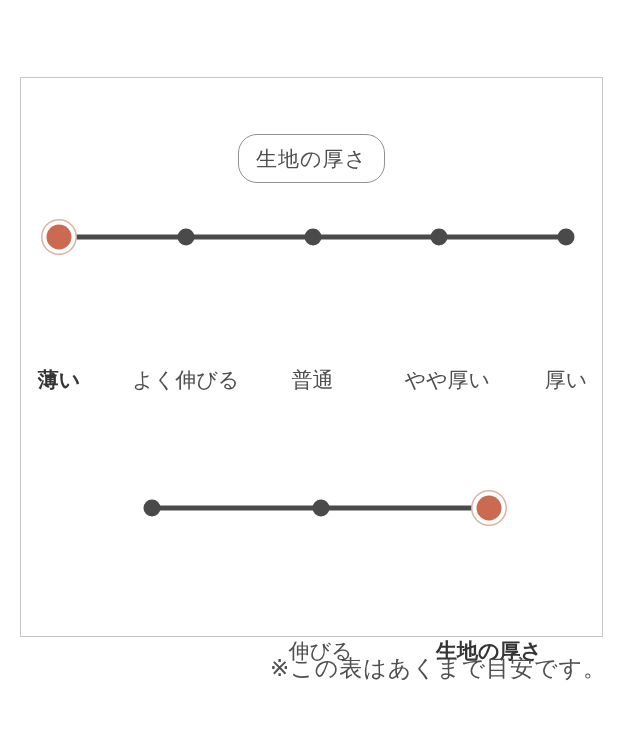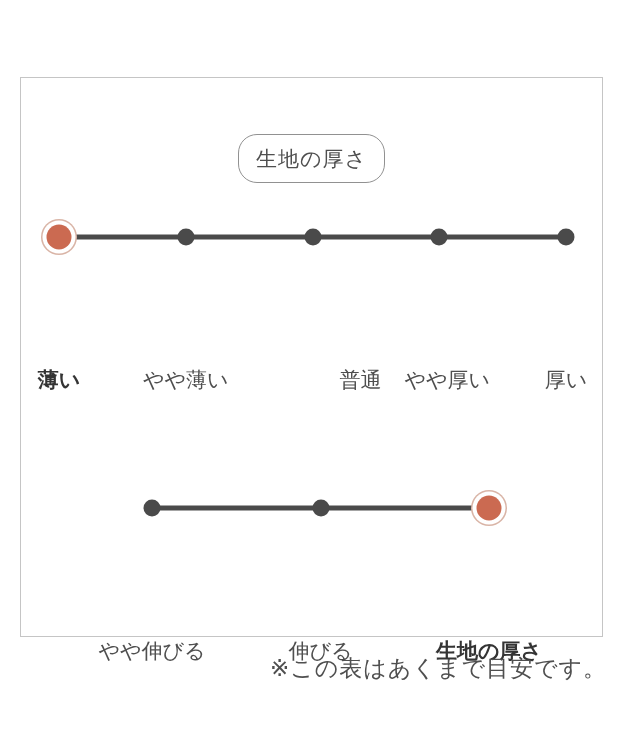--- a/index.html
+++ b/index.html
@@ -116,36 +116,35 @@
     <section class="scale thickness">
       <div class="pill">
         <span>生地の厚さ</span>
       </div>
       <div class="track">
         <div class="line"></div>
 
       <span class="dot selected" style="left: 0%;"></span>
           <span class="lbl selected" style="left: 0%;">薄い</span>
           <span class="dot" style="left: 25%;"></span>
-          <span class="lbl" style="left: 25%;">やや薄い</span>
+          <span class="lbl" style="left: 25%;">よく伸びる</span>
           <span class="dot" style="left: 50%;"></span>
-          <span class="lbl" style="left: 50%; margin-left: 48px;">普通</span>
+          <span class="lbl" style="left: 50%;">普通</span>
           <span class="dot" style="left: 75%;"></span>
           <span class="lbl" style="left: 75%; margin-left: 8px;">やや厚い</span>
           <span class="dot" style="left: 100%;"></span>
           <span class="lbl" style="left: 100%;">厚い</span>
         </div>
     </section>
 
     <section class="scale stretch">
       <div class="track">
         <div class="line"></div>
 
       <span class="dot" style="left: 0%;"></span>
-          <span class="lbl" style="left: 0%;">やや伸びる</span>
           <span class="dot" style="left: 50%;"></span>
           <span class="lbl" style="left: 50%;">伸びる</span>
           <span class="dot selected" style="left: 100%;"></span>
           <span class="lbl selected" style="left: 100%;">生地の厚さ</span>
         </div>
     </section>
 
   </div>
 
   <div class="footnote">※この表はあくまで目安です。</div>

